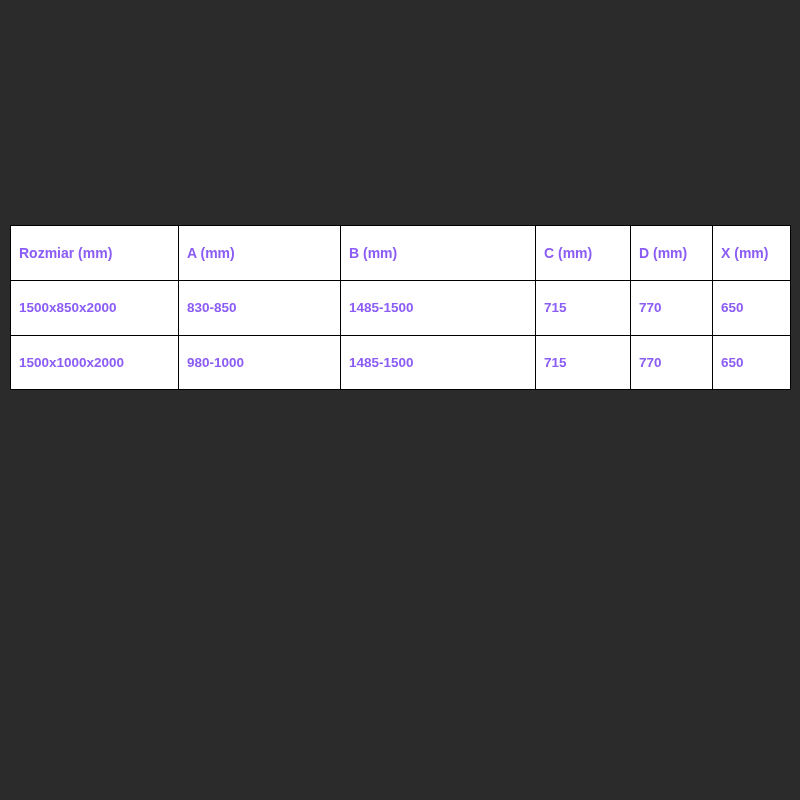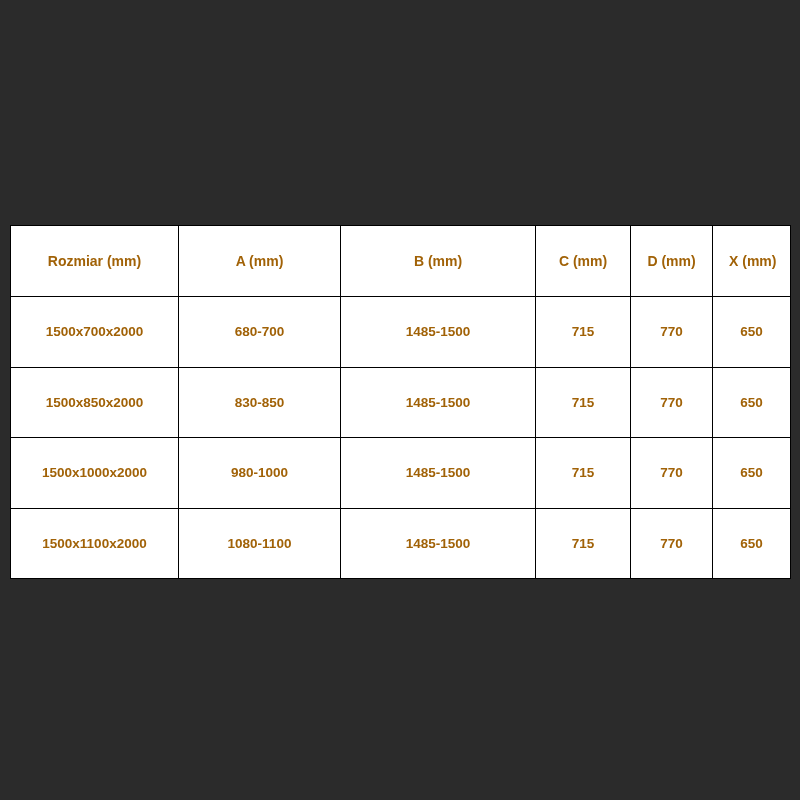--- a/index.html
+++ b/index.html
@@ -27,25 +27,25 @@
   }
   table.size-table {
     border-collapse: collapse;
     width: 780px;
     background: #ffffff;
     table-layout: fixed;
   }
   table.size-table td,
   table.size-table th {
     border: 1px solid #000000;
-    text-align: center;
+    text-align: left;
     vertical-align: middle;
-    color: #a16207;
+    color: #8b5cf6;
     font-size: 13.5px;
-    padding: 16px;
+    padding: 8px;
     height: 37.5px;
     line-height: 37.5px;
     white-space: nowrap;
   }
   table.size-table thead th {
     font-weight: bold;
     font-size: 14px;
     height: 38px;
     line-height: 38px;
   }
@@ -79,47 +79,31 @@
           <th>Rozmiar (mm)</th>
           <th>A (mm)</th>
           <th>B (mm)</th>
           <th>C (mm)</th>
           <th>D (mm)</th>
           <th>X (mm)</th>
         </tr>
       </thead>
       <tbody>
         <tr>
-          <td>1500x700x2000</td>
-          <td>680-700</td>
-          <td>1485-1500</td>
-          <td>715</td>
-          <td>770</td>
-          <td>650</td>
-        </tr>
-        <tr>
           <td>1500x850x2000</td>
           <td>830-850</td>
           <td>1485-1500</td>
           <td>715</td>
           <td>770</td>
           <td>650</td>
         </tr>
         <tr>
           <td>1500x1000x2000</td>
           <td>980-1000</td>
           <td>1485-1500</td>
           <td>715</td>
           <td>770</td>
           <td>650</td>
         </tr>
-        <tr>
-          <td>1500x1100x2000</td>
-          <td>1080-1100</td>
-          <td>1485-1500</td>
-          <td>715</td>
-          <td>770</td>
-          <td>650</td>
-        </tr>
       </tbody>
     </table>
   </div>
 </div>
 
 </body></html>

